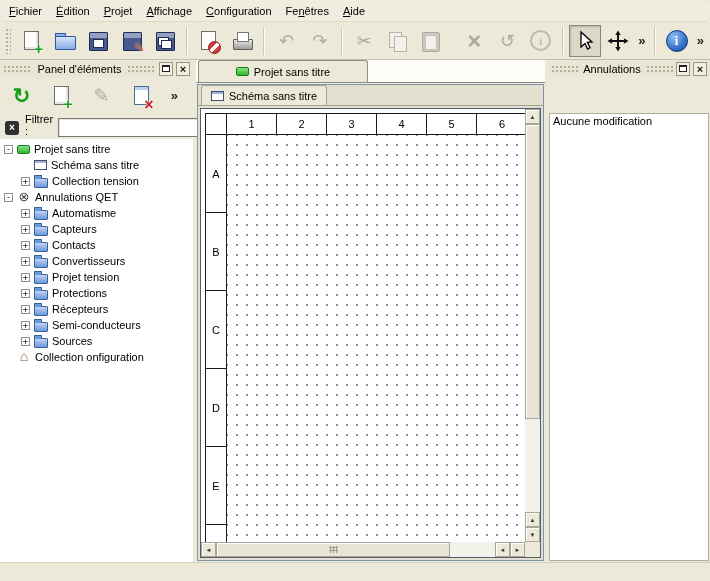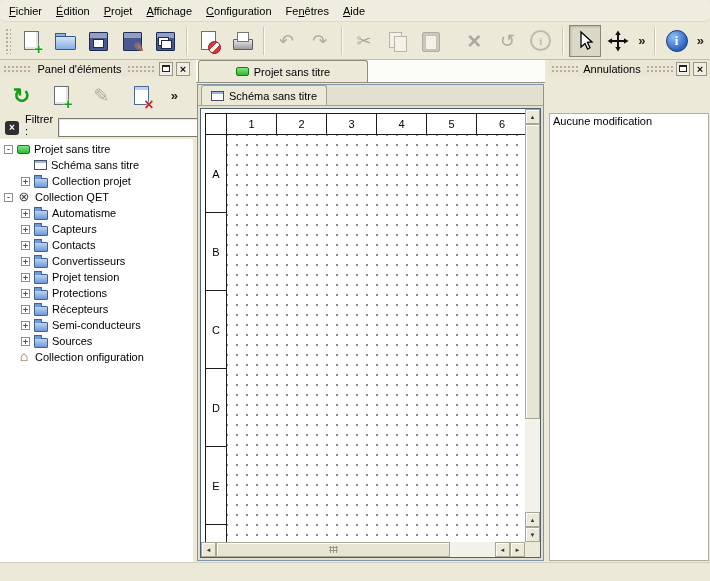--- a/index.html
+++ b/index.html
@@ -276,26 +276,26 @@
           <span class="tlabel">Projet sans titre</span>
         </div>
         <div class="tree-row lvl1">
           <span class="expander empty"></span>
           <span class="ticn ticn-schema"></span>
           <span class="tlabel">Schéma sans titre</span>
         </div>
         <div class="tree-row lvl1">
           <span class="expander">+</span>
           <span class="ticn ticn-folder"></span>
-          <span class="tlabel">Collection projet</span>
+          <span class="tlabel">Collection tension</span>
         </div>
         <div class="tree-row">
           <span class="expander">-</span>
           <span class="ticn ticn-qet"></span>
-          <span class="tlabel">Collection QET</span>
+          <span class="tlabel">Annulations QET</span>
         </div>
         <div class="tree-row lvl1">
           <span class="expander">+</span>
           <span class="ticn ticn-folder"></span>
           <span class="tlabel">Automatisme</span>
         </div>
         <div class="tree-row lvl1">
           <span class="expander">+</span>
           <span class="ticn ticn-folder"></span>
           <span class="tlabel">Capteurs</span>

